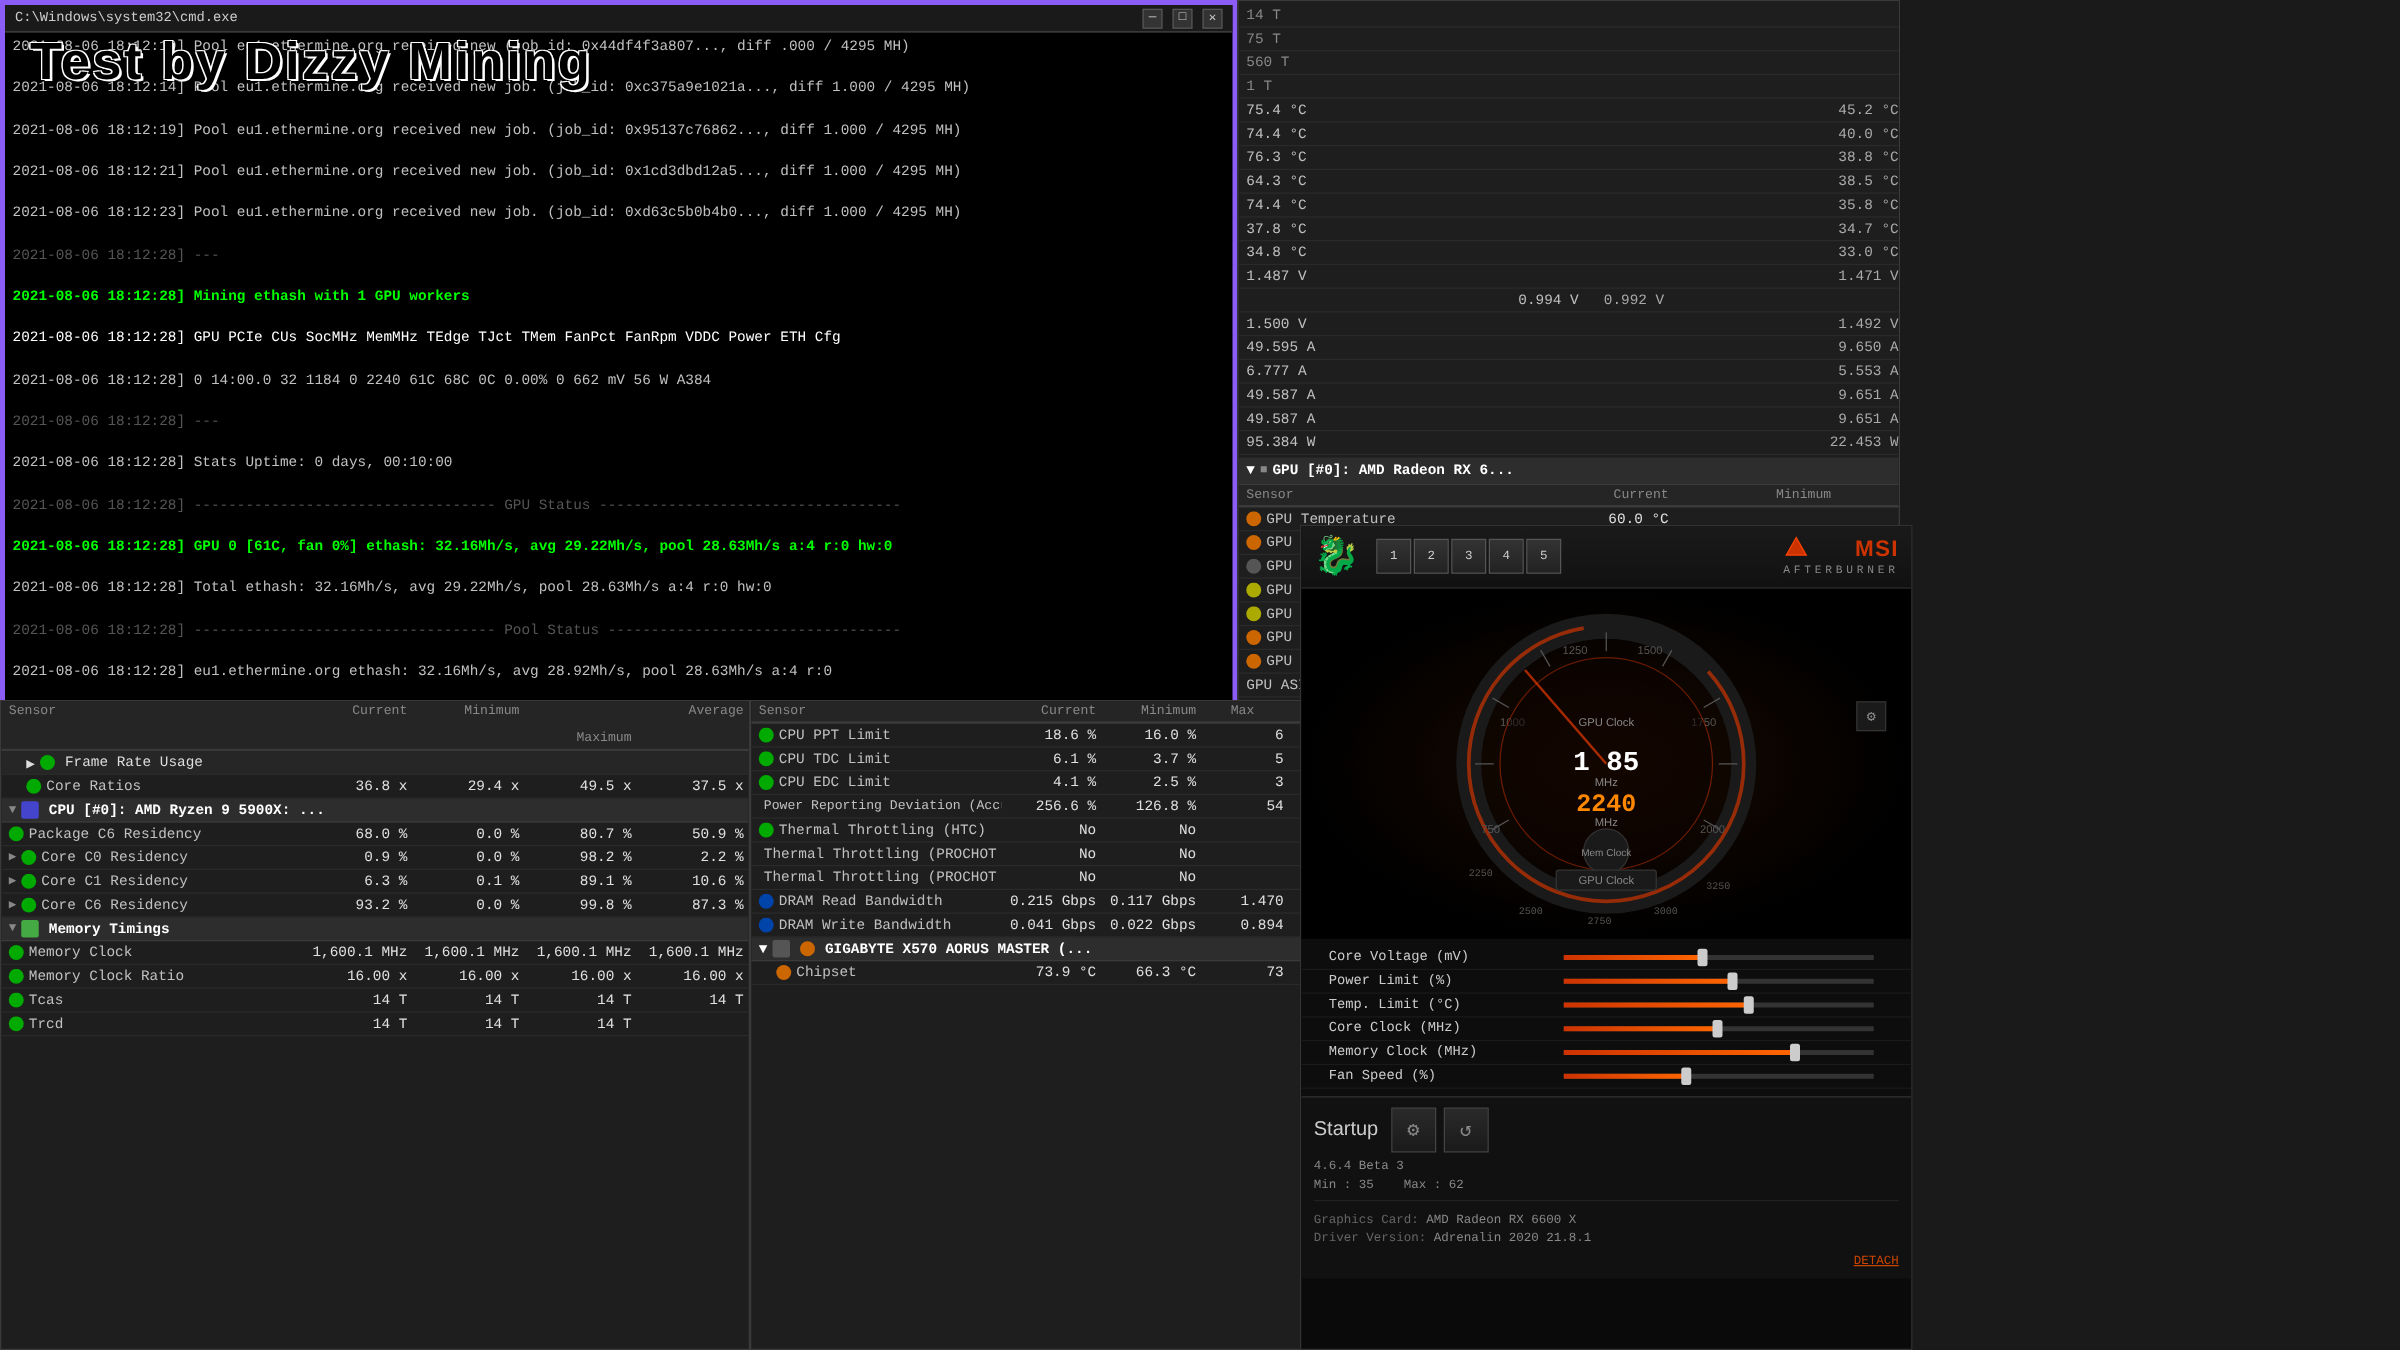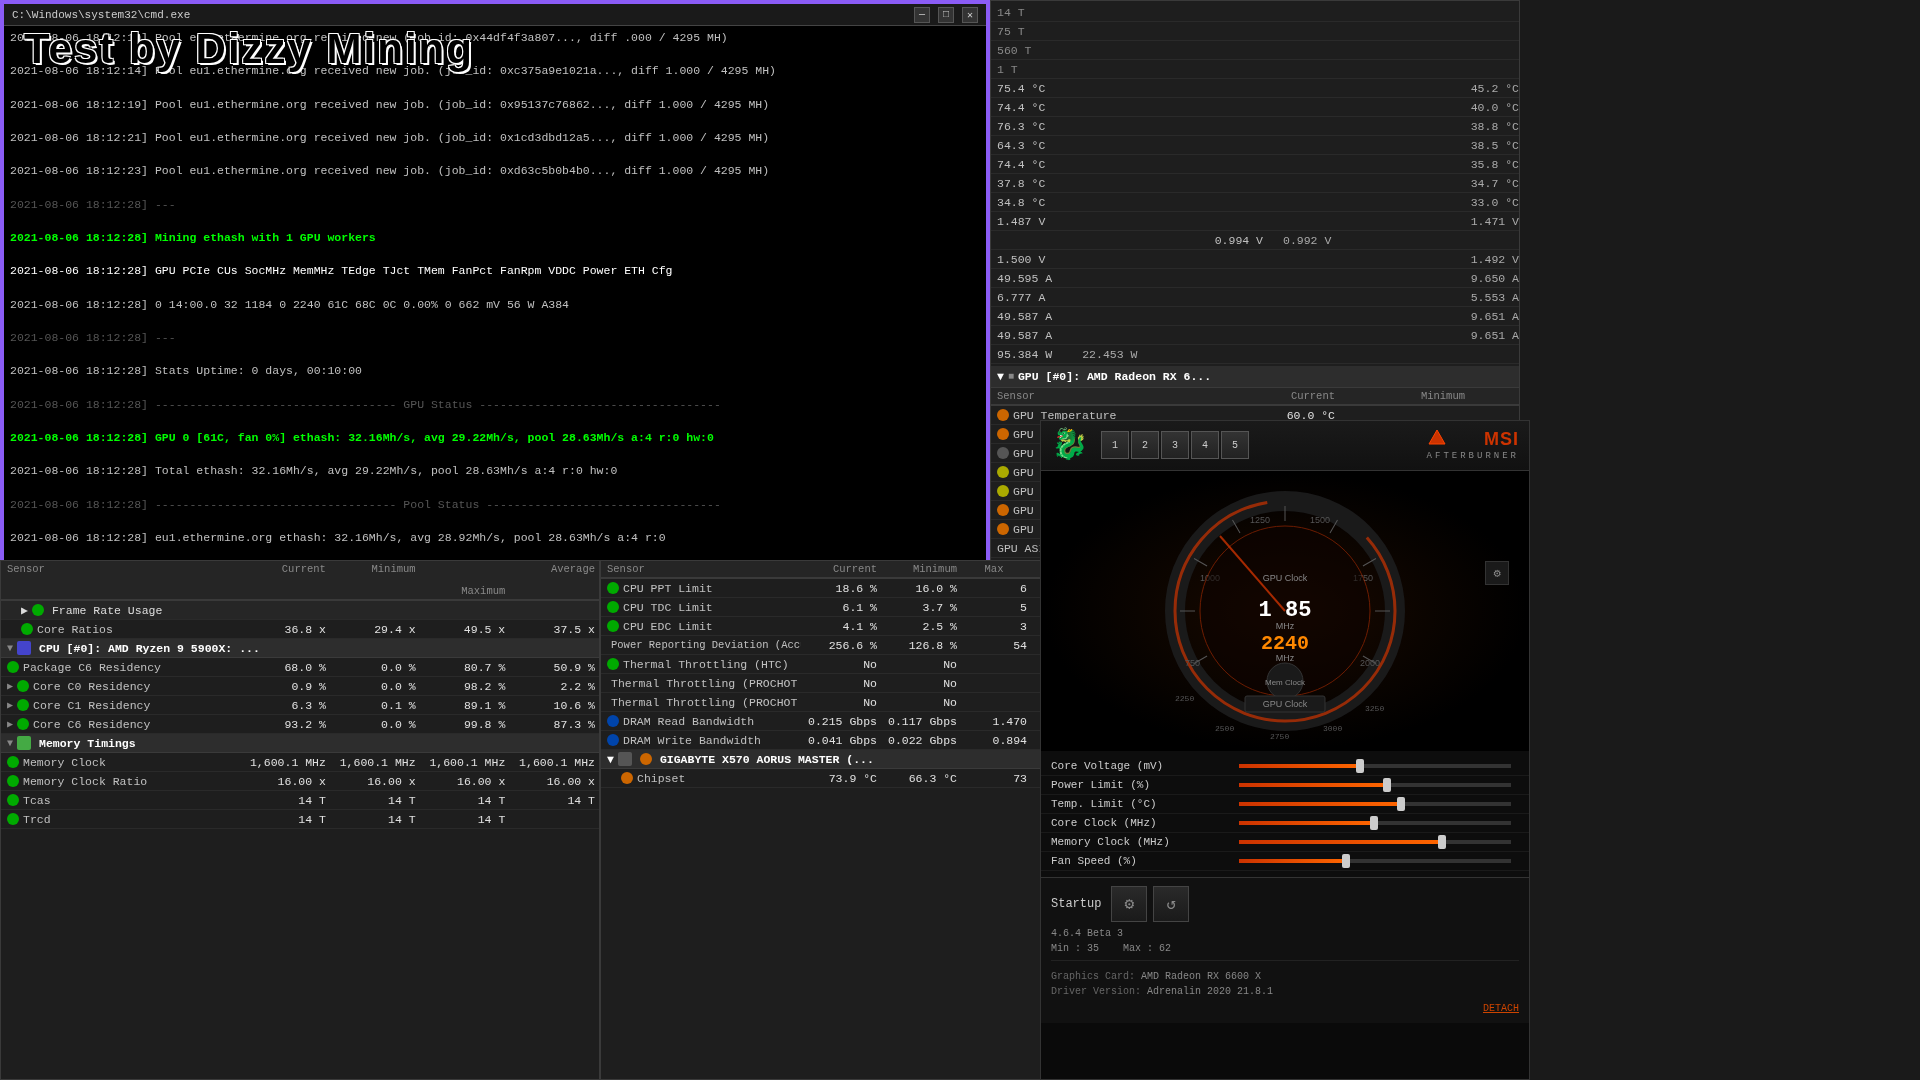--- a/index.html
+++ b/index.html
@@ -192,21 +192,21 @@
       right: 10px;
       top: 10px;
       display: flex;
       flex-direction: column;
       gap: 8px;
     }
 
     .ab-slider-row {
       display: flex;
       align-items: center;
-      padding: 3px 10px;
+      padding: 3px 22px;
       border-bottom: 1px solid #1a1a1a;
     }
     .ab-slider-label {
       width: 180px;
       font-size: 11px;
       color: #ccc;
     }
     .ab-slider {
       flex: 1;
       height: 4px;
@@ -231,23 +231,23 @@
       padding: 8px 10px;
       border-top: 1px solid #333;
     }
     .ab-startup-row {
       display: flex;
       align-items: center;
       gap: 10px;
       margin-bottom: 6px;
     }
     .ab-startup-label {
-      font-size: 12px;
+      font-size: 16px;
       color: #ccc;
-      font-family: Liberation Mono, monospace;
+      font-family: Liberation Sans, sans-serif;
     }
     .ab-action-btns {
       display: flex;
       gap: 6px;
     }
     .ab-action-btn {
       width: 36px; height: 36px;
       background: linear-gradient(180deg, #2a2a2a 0%, #1a1a1a 100%);
       border: 1px solid #444;
       display: flex; align-items: center; justify-content: center;
@@ -550,21 +550,21 @@
           <span style="margin-left:20px; color:#aaa;">9.651 A</span>
       </div>
     </div>
     <div class="data-row">
       <div class="d0" style="flex:1; justify-content: space-between;">
         <span>49.587 A</span>
           <span style="margin-left:20px; color:#aaa;">9.651 A</span>
       </div>
     </div>
     <div class="data-row">
-      <div class="d0" style="flex:1; justify-content: flex-start; gap: 10px;">
+      <div class="d0" style="flex:1; justify-content: space-between; gap: 10px;">
         <span>95.384 W</span>
           <span style="margin-left:20px; color:#aaa;">22.453 W</span>
       </div>
     </div>
   </div>
 
   <div class="rsection-row">
     <div class="rs0">
       <span class="expand">▼</span>
       <span style="color:#888; font-size:10px;">■</span>

